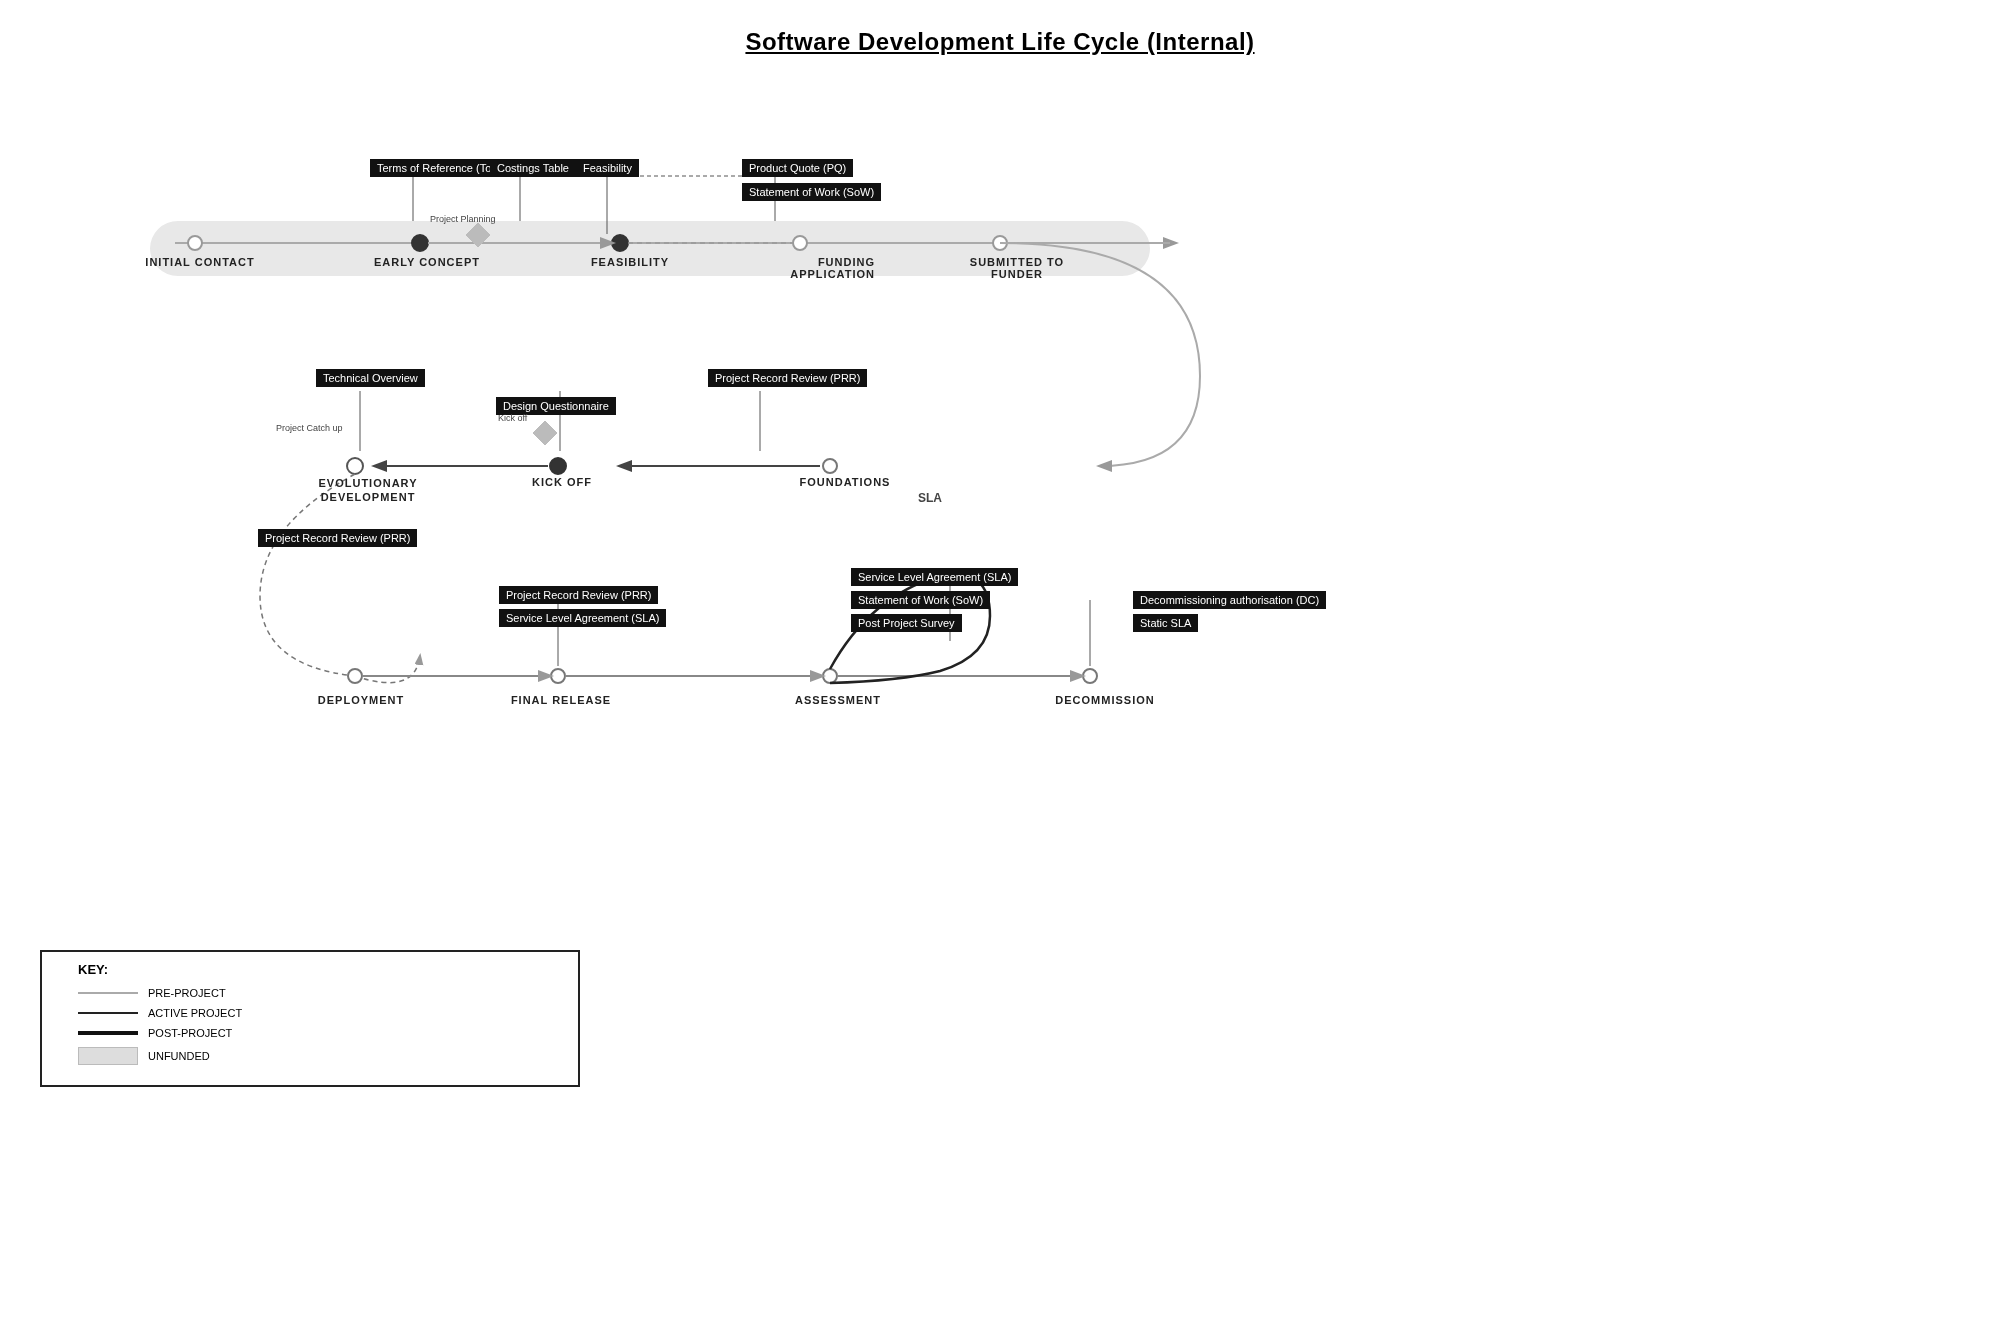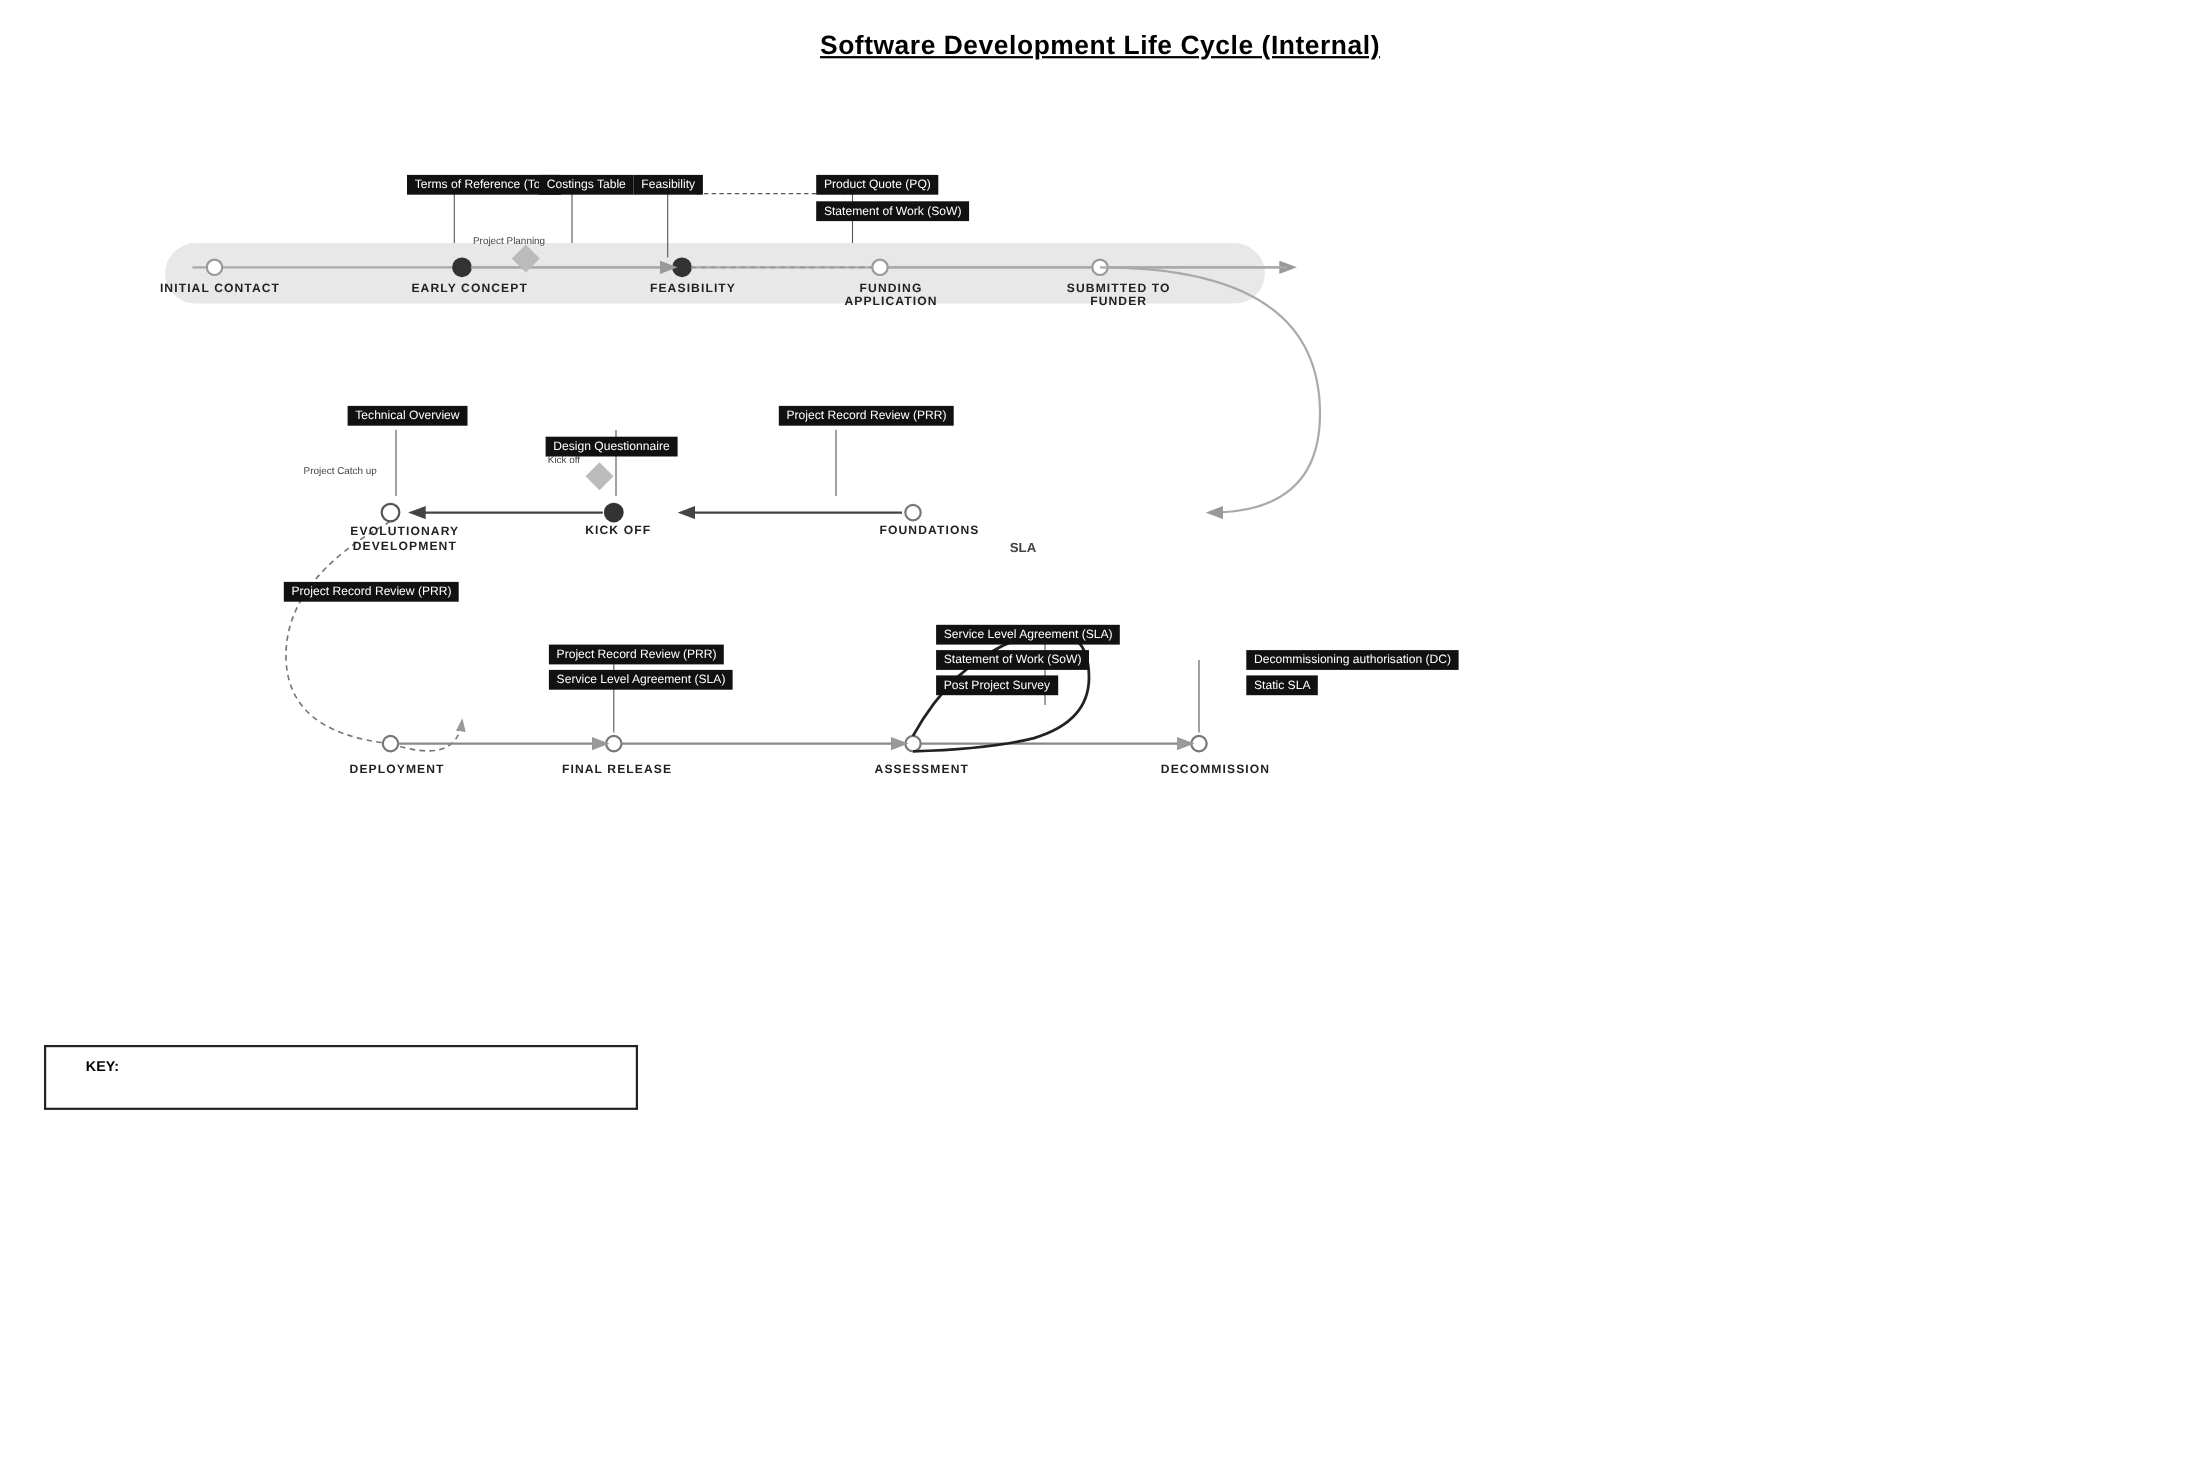--- a/index.html
+++ b/index.html
@@ -228,21 +228,21 @@
   <div class="doc-label" style="left:851px; top:492px;">Service Level Agreement (SLA)</div>
   <div class="doc-label" style="left:851px; top:515px;">Statement of Work (SoW)</div>
   <div class="doc-label" style="left:851px; top:538px;">Post Project Survey</div>
 
   <div class="doc-label" style="left:1133px; top:515px;">Decommissioning authorisation (DC)</div>
   <div class="doc-label" style="left:1133px; top:538px;">Static SLA</div>
 
   <div class="stage-label" style="left:145px; top:180px; width:110px;">INITIAL CONTACT</div>
   <div class="stage-label" style="left:372px; top:180px; width:110px;">EARLY CONCEPT</div>
   <div class="stage-label" style="left:575px; top:180px; width:110px;">FEASIBILITY</div>
-  <div class="stage-label" style="left:745px; top:180px; width:130px;">FUNDING APPLICATION</div>
+  <div class="stage-label" style="left:745px; top:180px; width:130px;text-align:right;">FUNDING APPLICATION</div>
   <div class="stage-label" style="left:942px; top:180px; width:150px;">SUBMITTED TO FUNDER</div>
 
   <div class="stage-label" style="left:308px; top:400px; width:120px; line-height:1.3;">EVOLUTIONARY<br>DEVELOPMENT</div>
   <div class="stage-label" style="left:512px; top:400px; width:100px;">KICK OFF</div>
   <div class="stage-label" style="left:790px; top:400px; width:110px;">FOUNDATIONS</div>
 
   <div class="stage-label" style="left:306px; top:618px; width:110px;">DEPLOYMENT</div>
   <div class="stage-label" style="left:506px; top:618px; width:110px;">FINAL RELEASE</div>
   <div class="stage-label" style="left:783px; top:618px; width:110px;">ASSESSMENT</div>
   <div class="stage-label" style="left:1045px; top:618px; width:120px;">DECOMMISSION</div>
@@ -251,15 +251,33 @@
   <div class="small-label" style="left:276px; top:347px;text-align:right;">Project Catch up</div>
   <div class="small-label" style="left:498px; top:337px;">Kick off</div>
   <div class="small-label" style="left:918px; top:415px; font-size:12px; font-weight:bold;">SLA</div>
 
 </div>
 
 <div class="key-box">
   <div class="key-title">KEY:</div>
   <div class="key-grid">
 
+    <div>
+      <div class="key-item">
+        <span class="key-line key-line-light"></span>
+        <span>PRE-PROJECT</span>
+      </div>
+      <div class="key-item" style="margin-top:8px;">
+        <span class="key-line key-line-active"></span>
+        <span>ACTIVE PROJECT</span>
+      </div>
+      <div class="key-item" style="margin-top:8px;">
+        <span class="key-line key-line-post"></span>
+        <span>POST-PROJECT</span>
+      </div>
+      <div class="key-item" style="margin-top:8px;">
+        <span class="key-box-unfunded"></span>
+        <span>UNFUNDED</span>
+      </div>
+    </div>
 
   </div>
 </div>
 
 </body></html>

